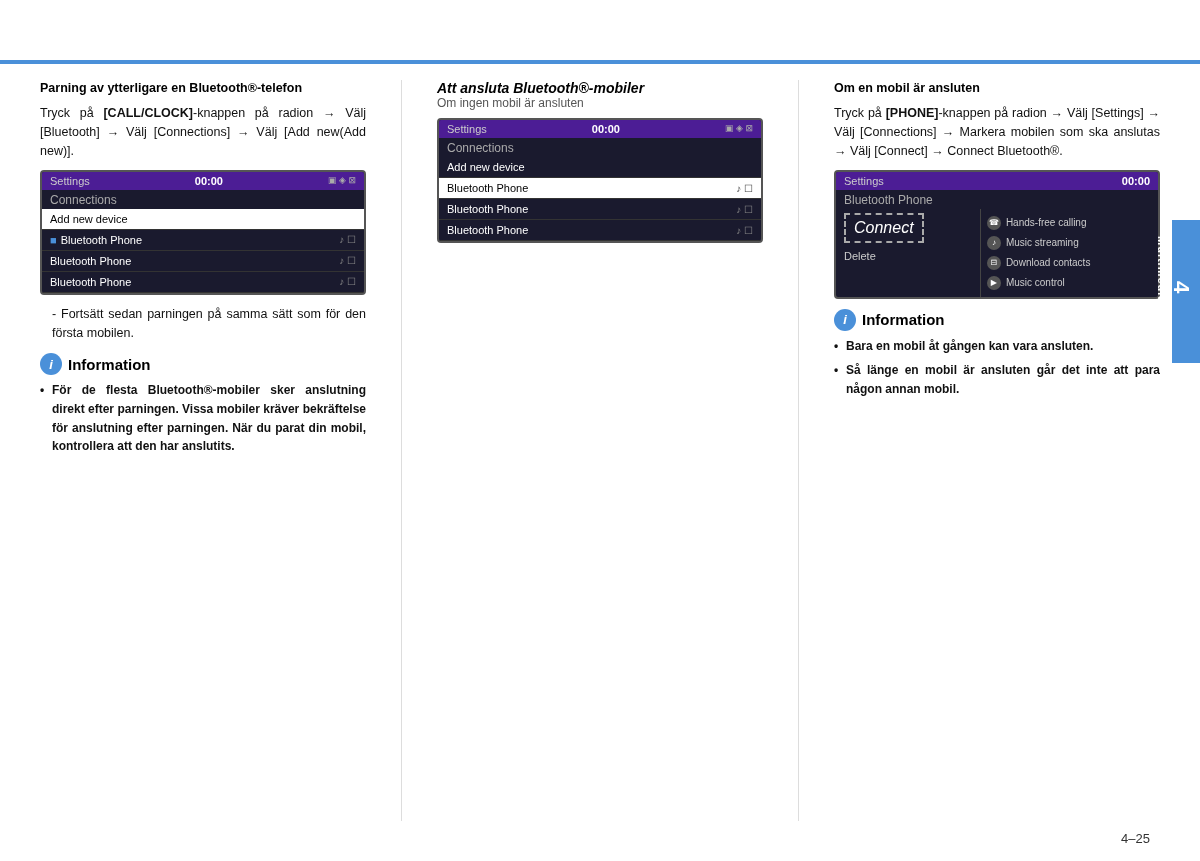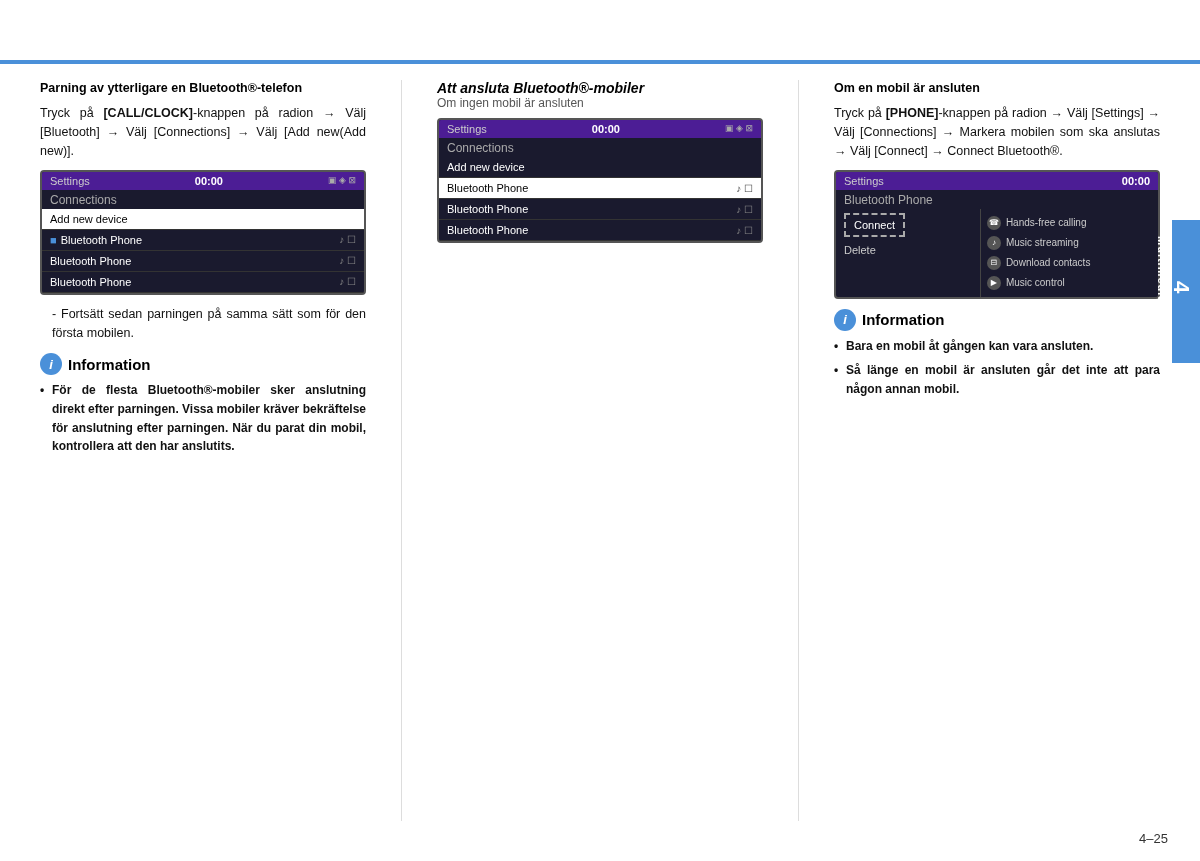--- a/index.html
+++ b/index.html
@@ -214,21 +214,21 @@
       margin-bottom: 8px;
       color: #111;
       padding-left: 12px;
       text-align: justify;
     }
 
     
     .page-number {
       position: absolute;
       bottom: 15px;
-      right: 32px;
+      right: 50px;
       font-size: 13px;
       color: #333;
     }
 
     
     .screen-right-content {
       display: flex;
     }
 
     .screen-left-panel {
@@ -260,24 +260,25 @@
       justify-content: center;
       font-size: 8px;
       color: #fff;
     }
 
     .screen-btn {
       background: transparent;
       border: 2px dashed #aaa;
       color: #fff;
       padding: 4px 8px;
-      font-size: 11px;
+      font-size: 16px;
       margin: 4px 8px;
       display: block;
       cursor: pointer;
+      font-style: italic;
     }
 
     .screen-delete {
       color: #ccc;
       padding: 3px 8px;
       font-size: 11px;
     }
 
     .col-divider {
       width: 1px;

